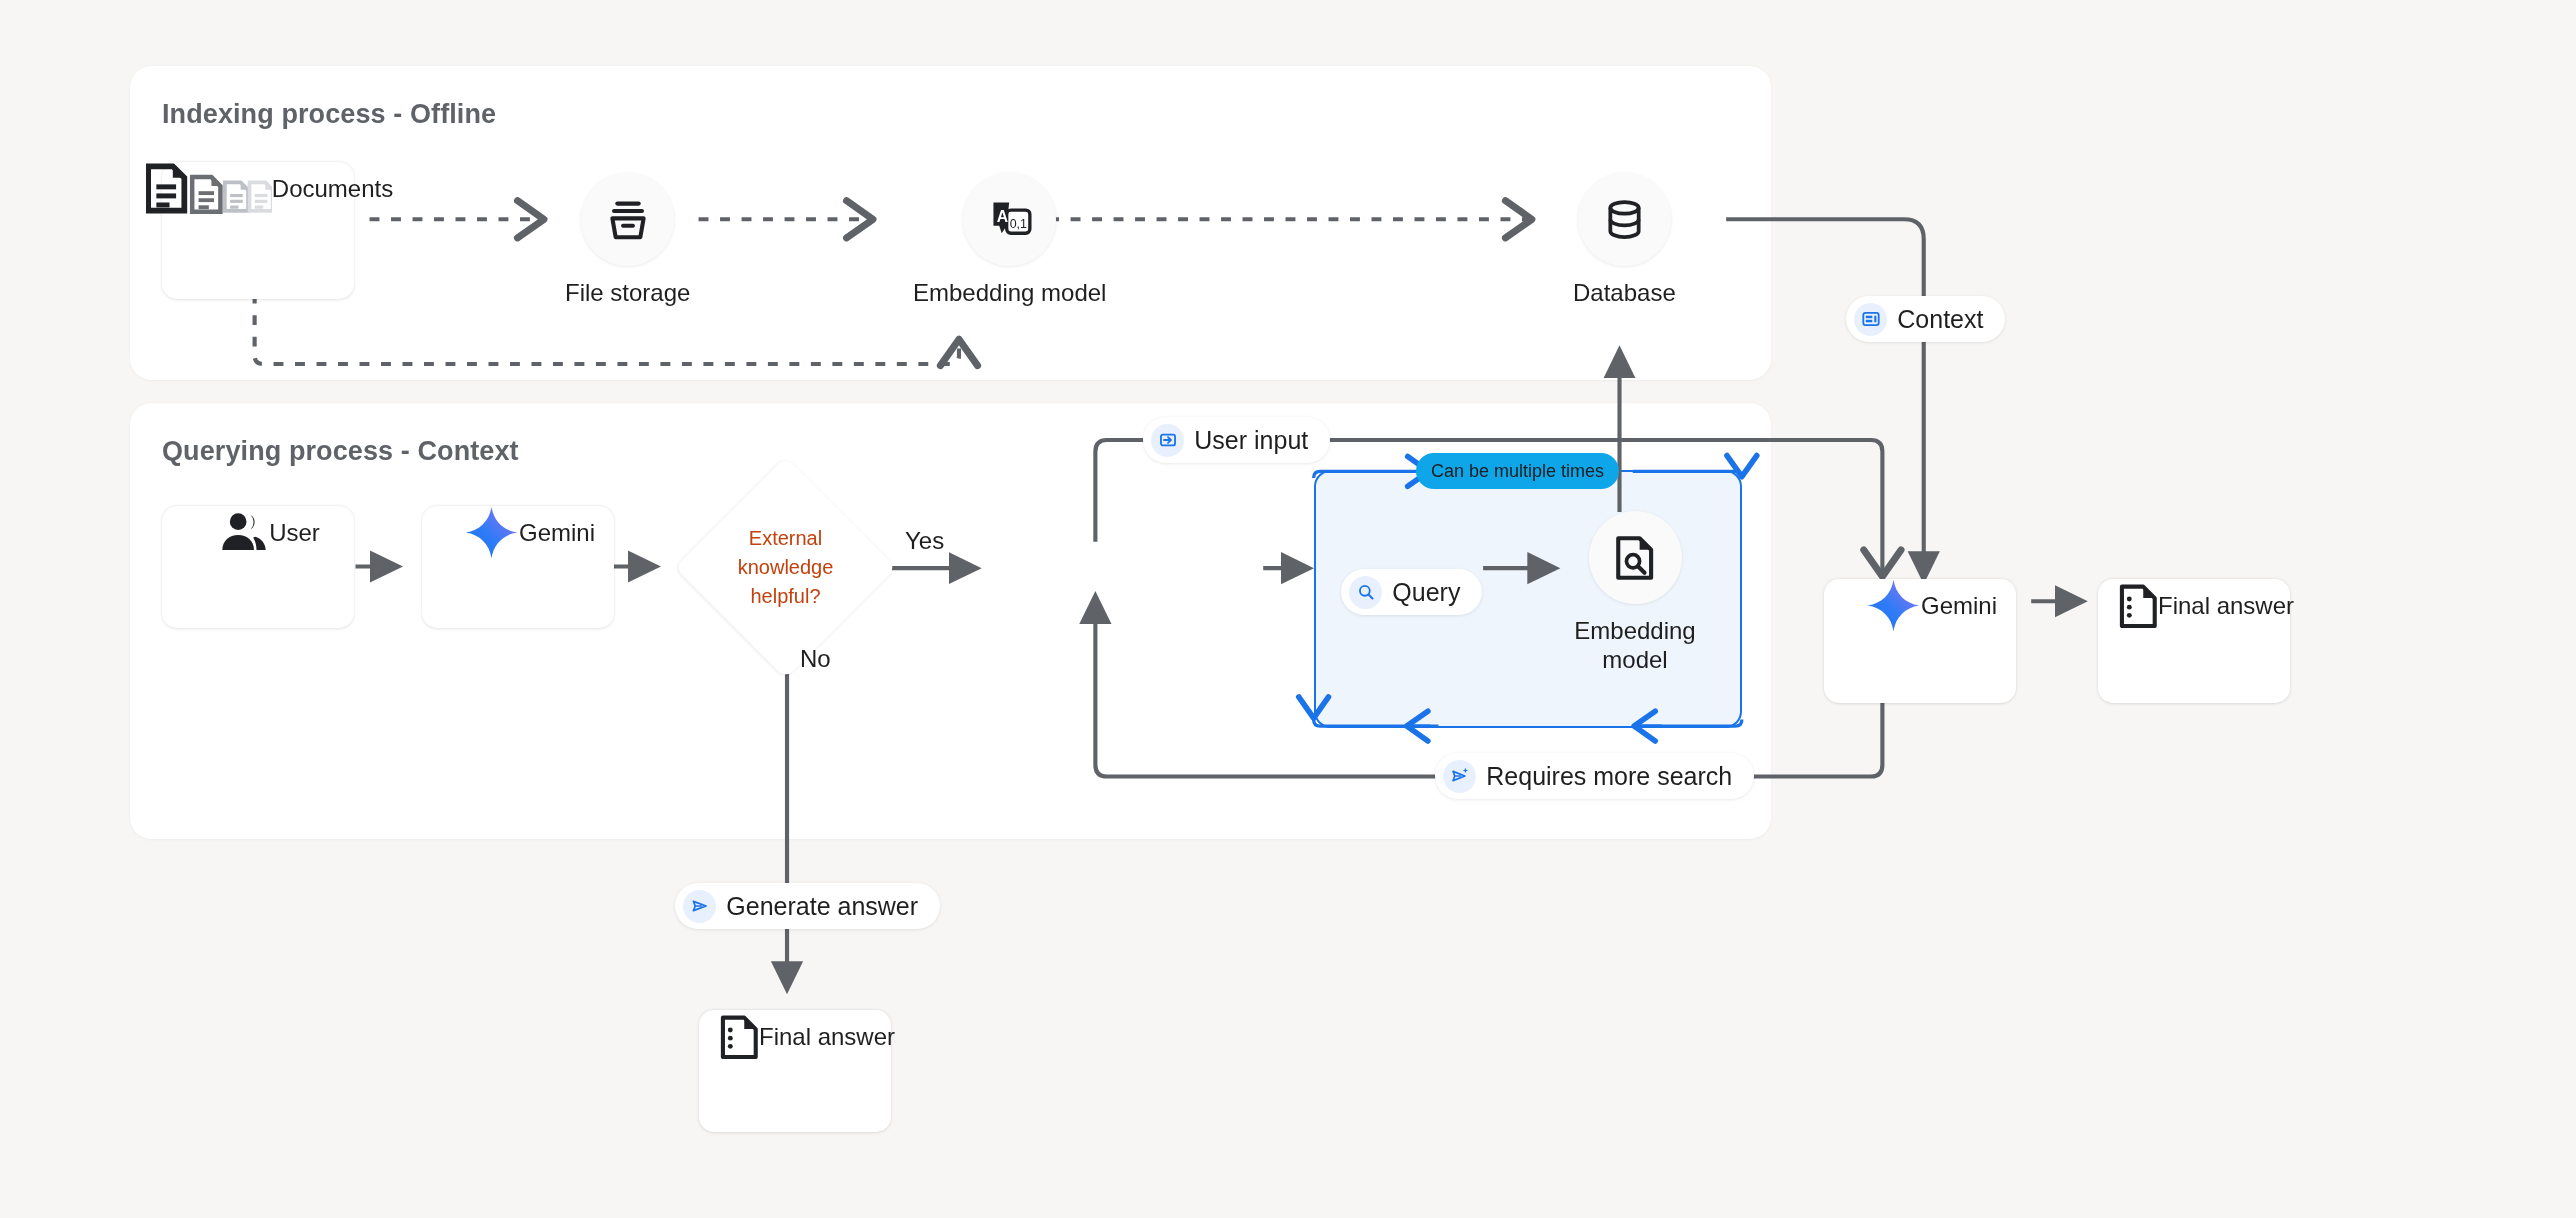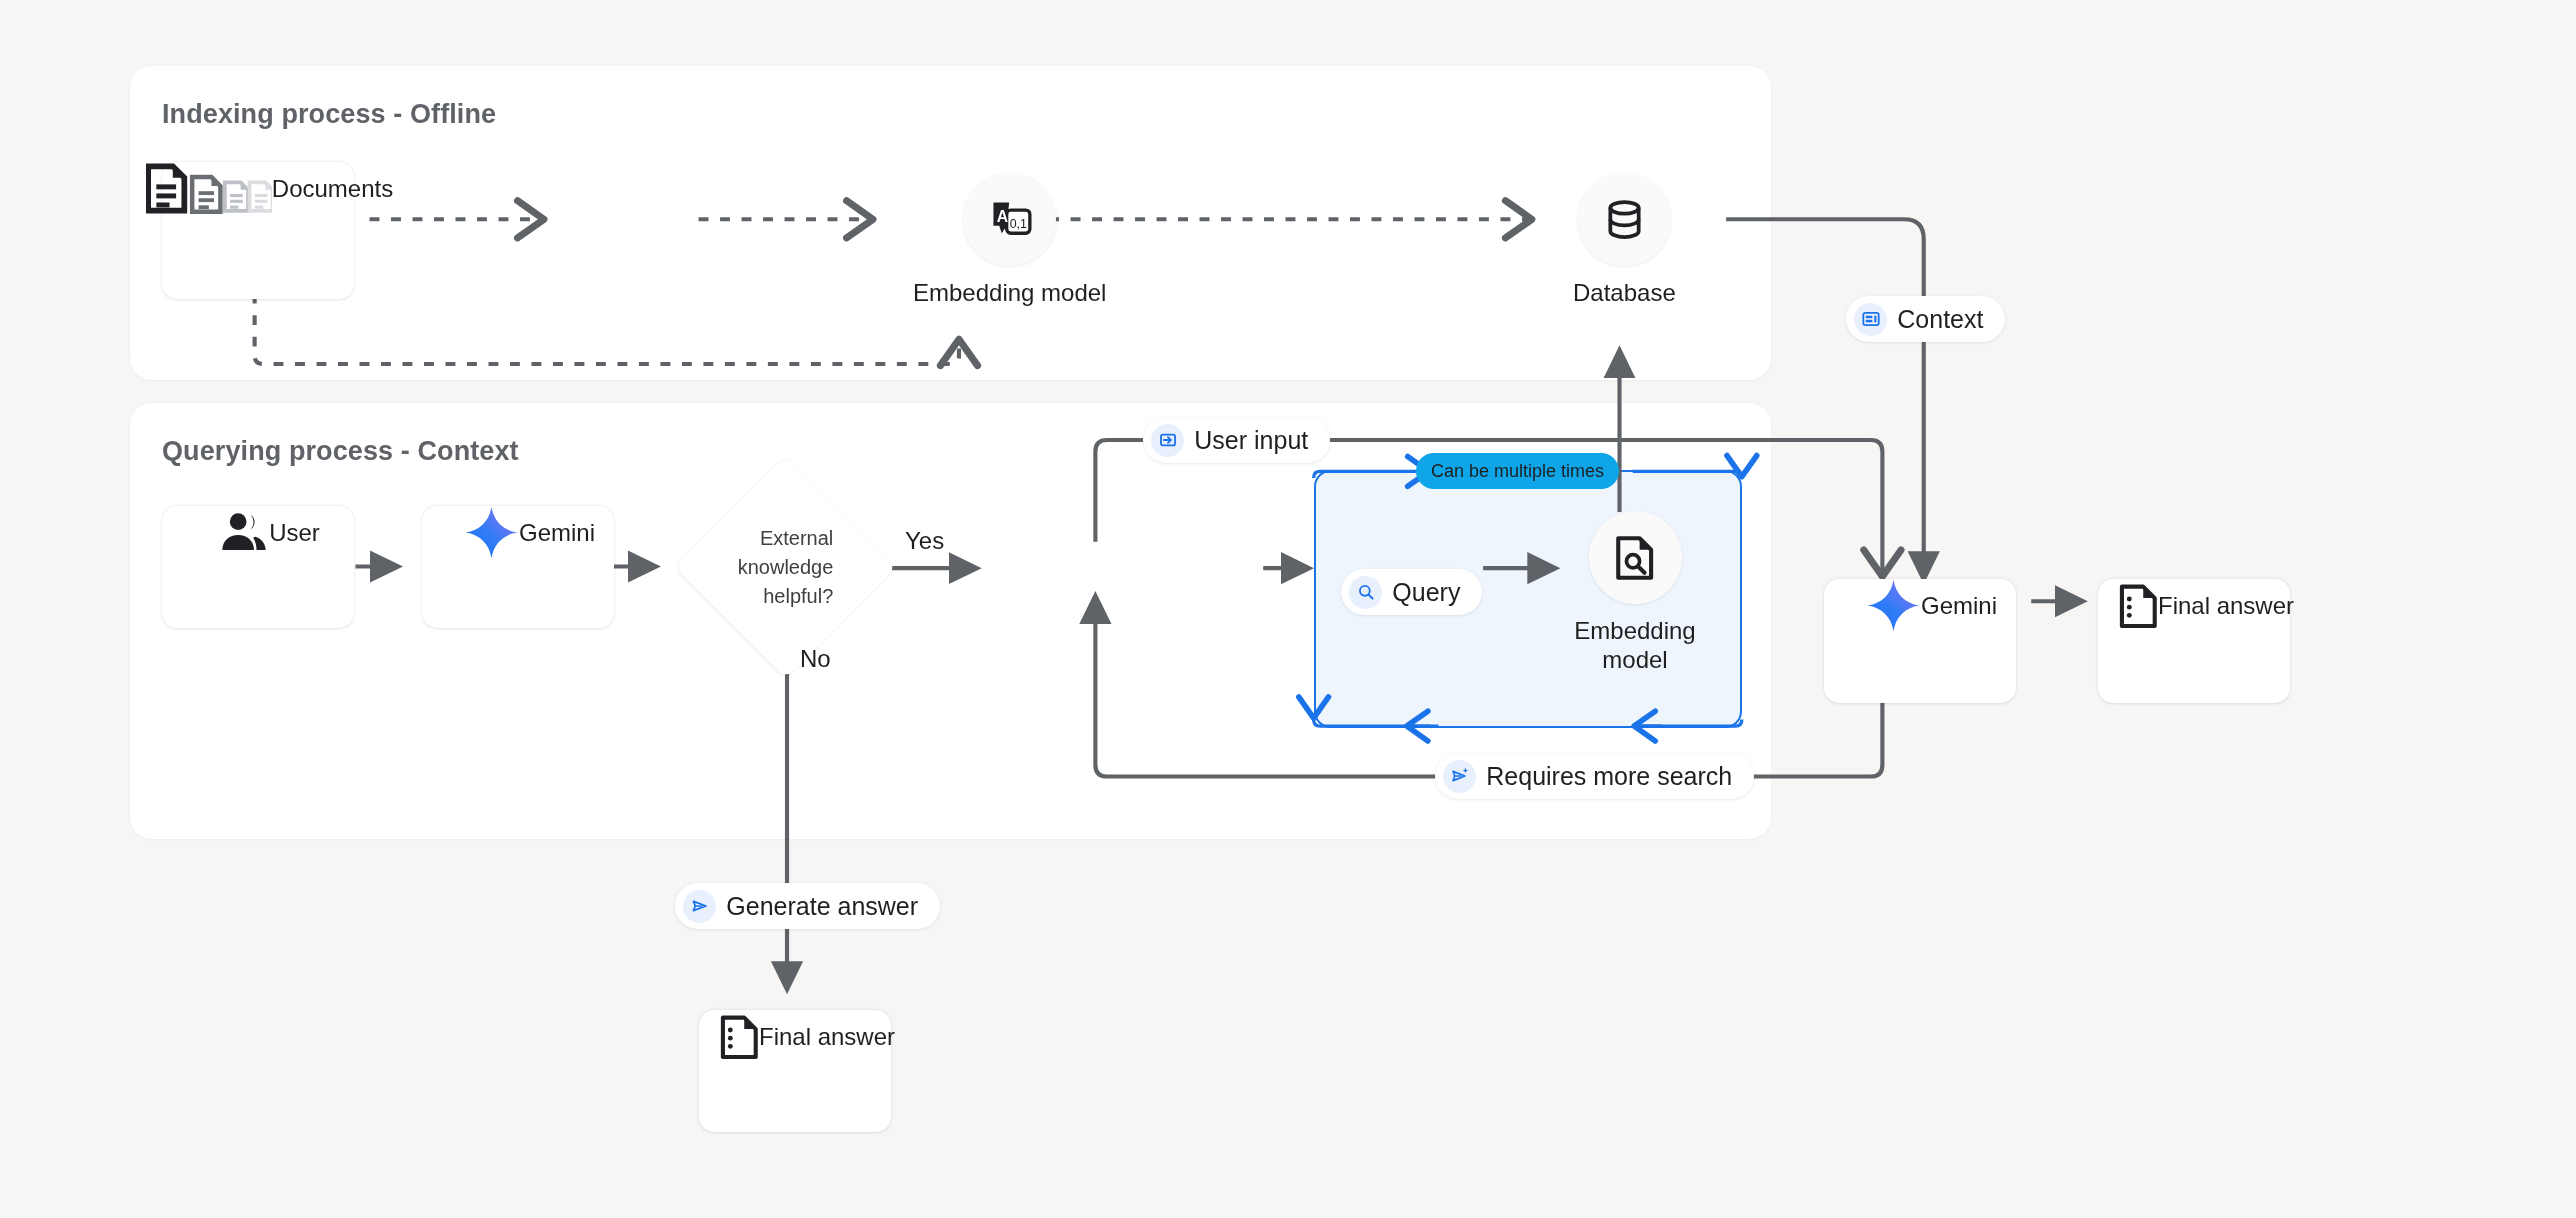--- a/index.html
+++ b/index.html
@@ -82,21 +82,21 @@
   #node-decision .dia {
     position: absolute; inset: 0;
     background: #fff;
     border-radius: 10px;
     transform: rotate(45deg);
     box-shadow: 0 0.8px 3.3px rgba(0,0,0,.10);
   }
   #node-decision .dia-text {
     position: absolute; inset: 0;
     display: flex; align-items: center; justify-content: center;
-    font-size: 20px; color: #404040; text-align: right; line-height: 1.45;
+    font-size: 20px; color: #c2410c; text-align: center; line-height: 1.45;
   }
 
   
   .pill {
     position: absolute;
     background: #fff;
     border-radius: 826px;
     height: 46px;
     display: flex; align-items: center;
     padding: 0 21.5px 0 8.3px;
@@ -247,20 +247,31 @@
           <path d="M32,4 l14,14 h-14 z"></path>
           <rect x="12" y="26" width="24" height="6"></rect>
           <rect x="12" y="37" width="24" height="6"></rect>
           <rect x="12" y="48" width="16" height="6"></rect>
         </g>
       </svg>
     </div>
     <div class="caption">Documents</div>
   </div>
 
+  <div class="circ-node" id="node-file-storage" style="left:565px; top:173px;">
+    <div class="circ">
+      <svg width="46" height="46" viewBox="0 0 56 56" fill="none" stroke="#202124" stroke-width="5" stroke-linecap="round">
+        <path d="M15,8 h26"></path>
+        <path d="M11,17 h34"></path>
+        <path d="M9,26 h38 l-4,23 h-30 z" stroke-linejoin="round"></path>
+        <path d="M22,35 h12"></path>
+      </svg>
+    </div>
+    <div class="circ-label">File storage</div>
+  </div>
 
   <div class="circ-node" id="node-embedding-index" style="left:913px; top:173px;">
     <div class="circ">
       <svg width="48" height="48" viewBox="0 0 58 58">
         <rect x="25" y="17" width="28" height="28" rx="5" fill="#fff" stroke="#202124" stroke-width="4"></rect>
         <text x="39" y="39" font-family="Liberation Sans, sans-serif" font-size="15" fill="#202124" text-anchor="middle">0,1</text>
         <path d="M9,8 h19 l-3,28 -6,9 -3,-9 h-7 z" fill="#202124"></path>
         <text x="20" y="31" font-family="Liberation Sans, sans-serif" font-size="19" font-weight="bold" fill="#fff" text-anchor="middle">A</text>
       </svg>
     </div>

